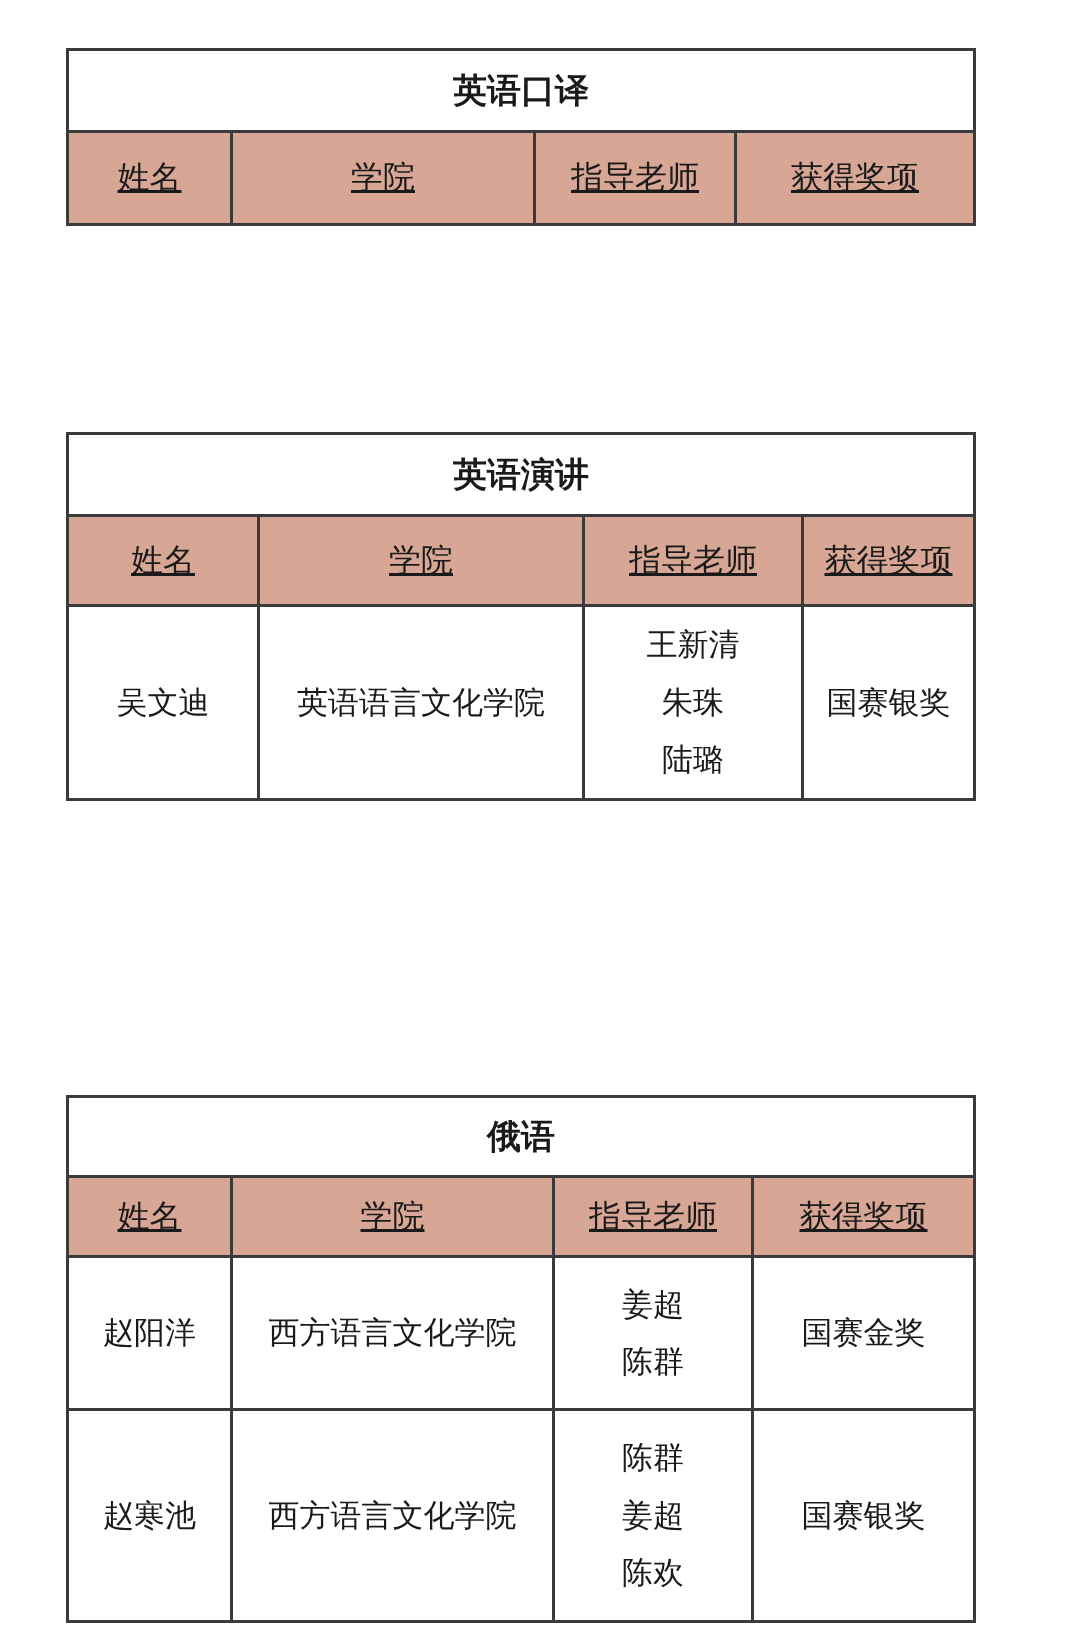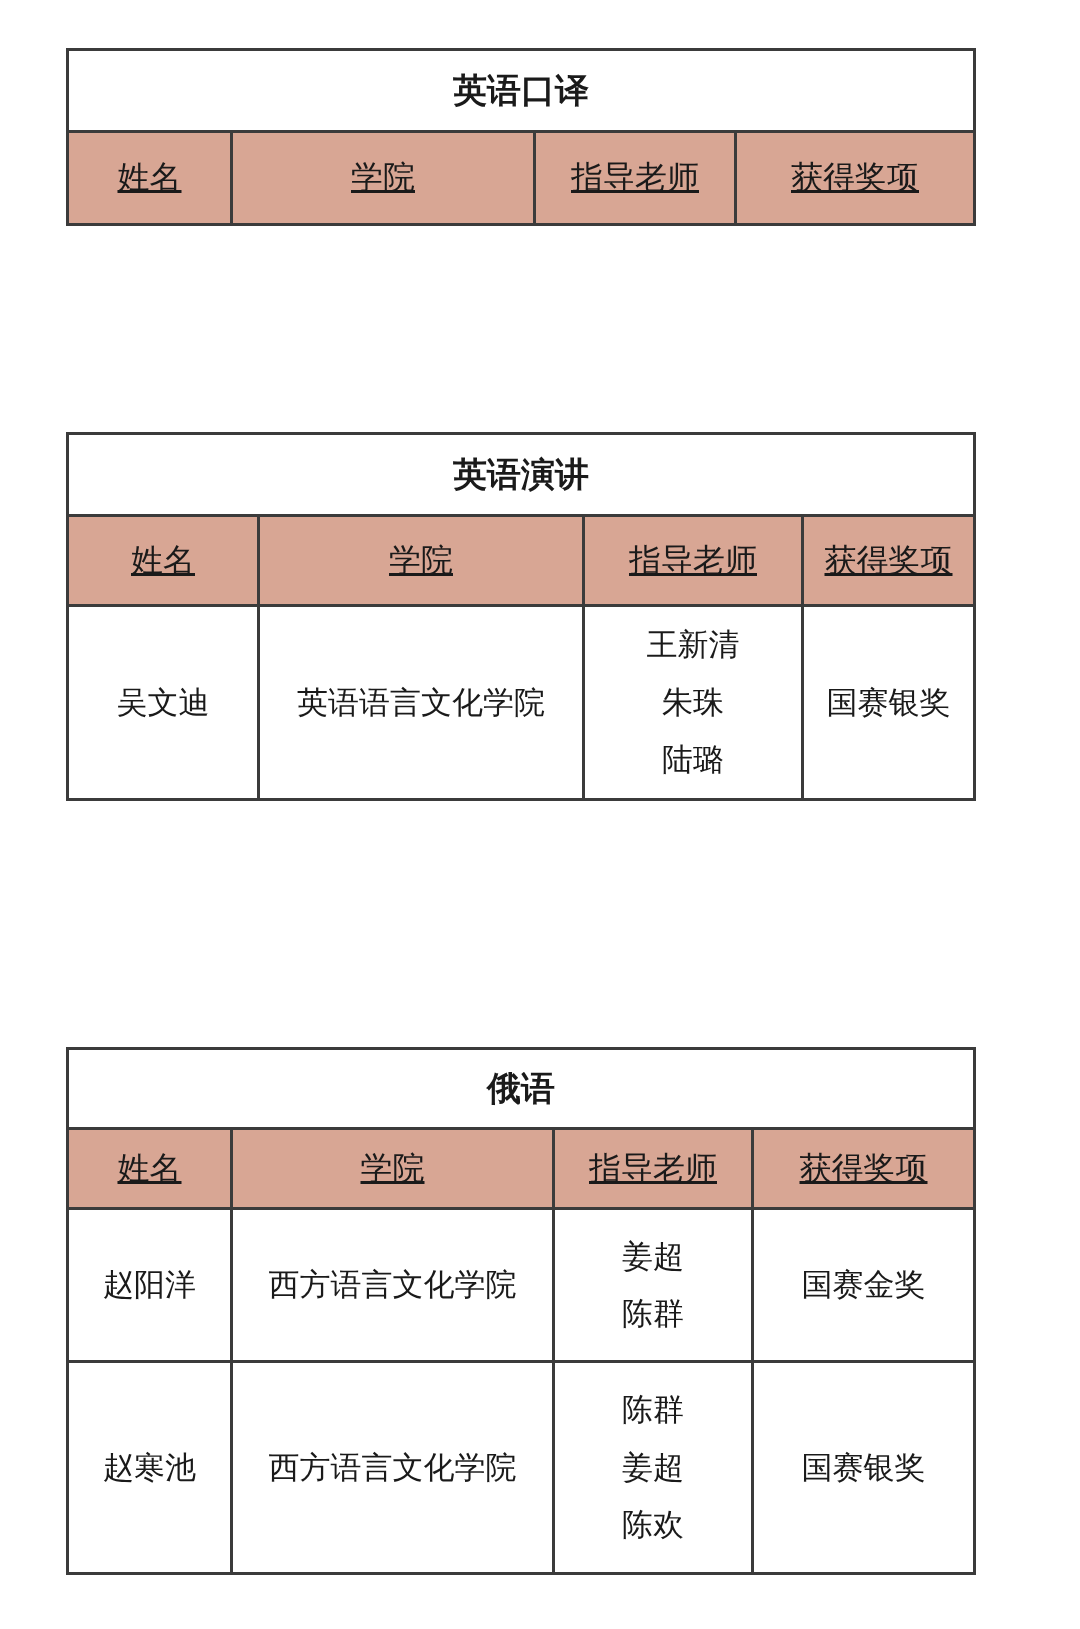--- a/index.html
+++ b/index.html
@@ -9,21 +9,21 @@
     width:1080px;
     height:1629px;
     background:#ffffff;
     font-family:"Liberation Sans", sans-serif;
     color:#1a1a1a;
     overflow:hidden;
   }
   .tbl-wrap { position:absolute; left:66px; width:907px; }
   .tbl-1 { top:48px; }
   .tbl-2 { top:432px; }
-  .tbl-3 { top:1047px; }
+  .tbl-3 { top:1095px; }
   table {
     border-collapse:collapse;
     table-layout:fixed;
     width:907px;
   }
   td, th {
     border:3px solid #3b3b3b;
     text-align:center;
     vertical-align:middle;
     font-size:31px;

